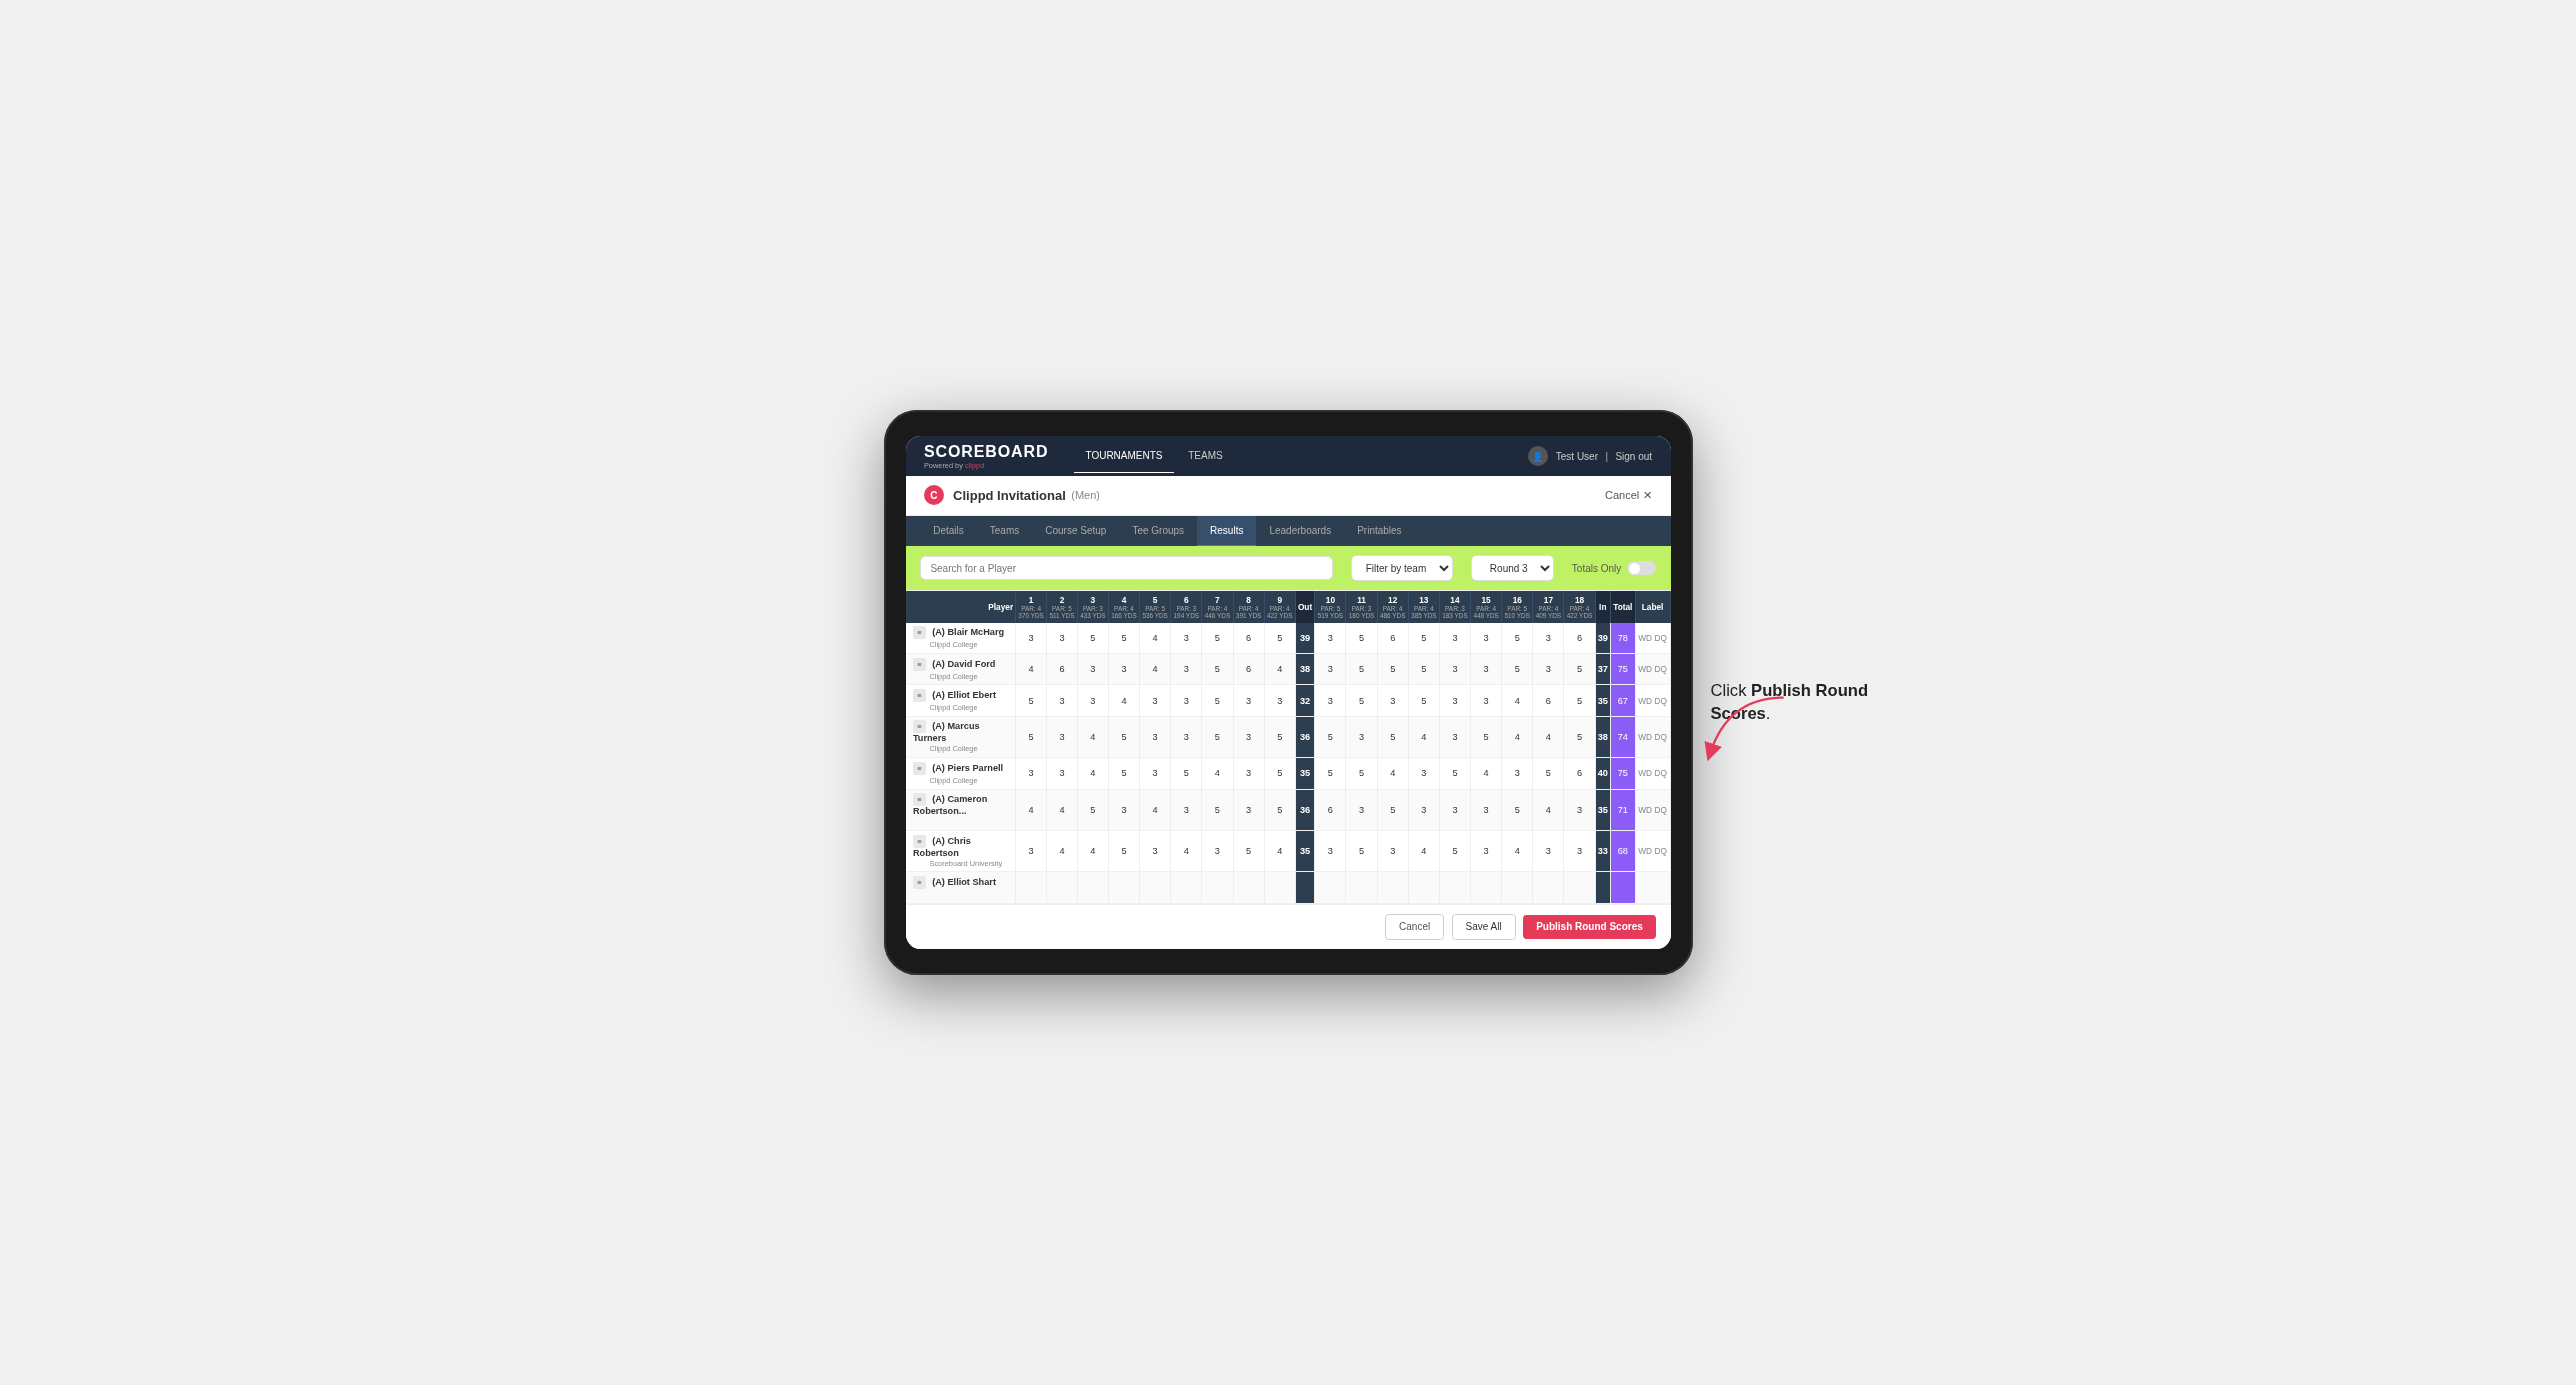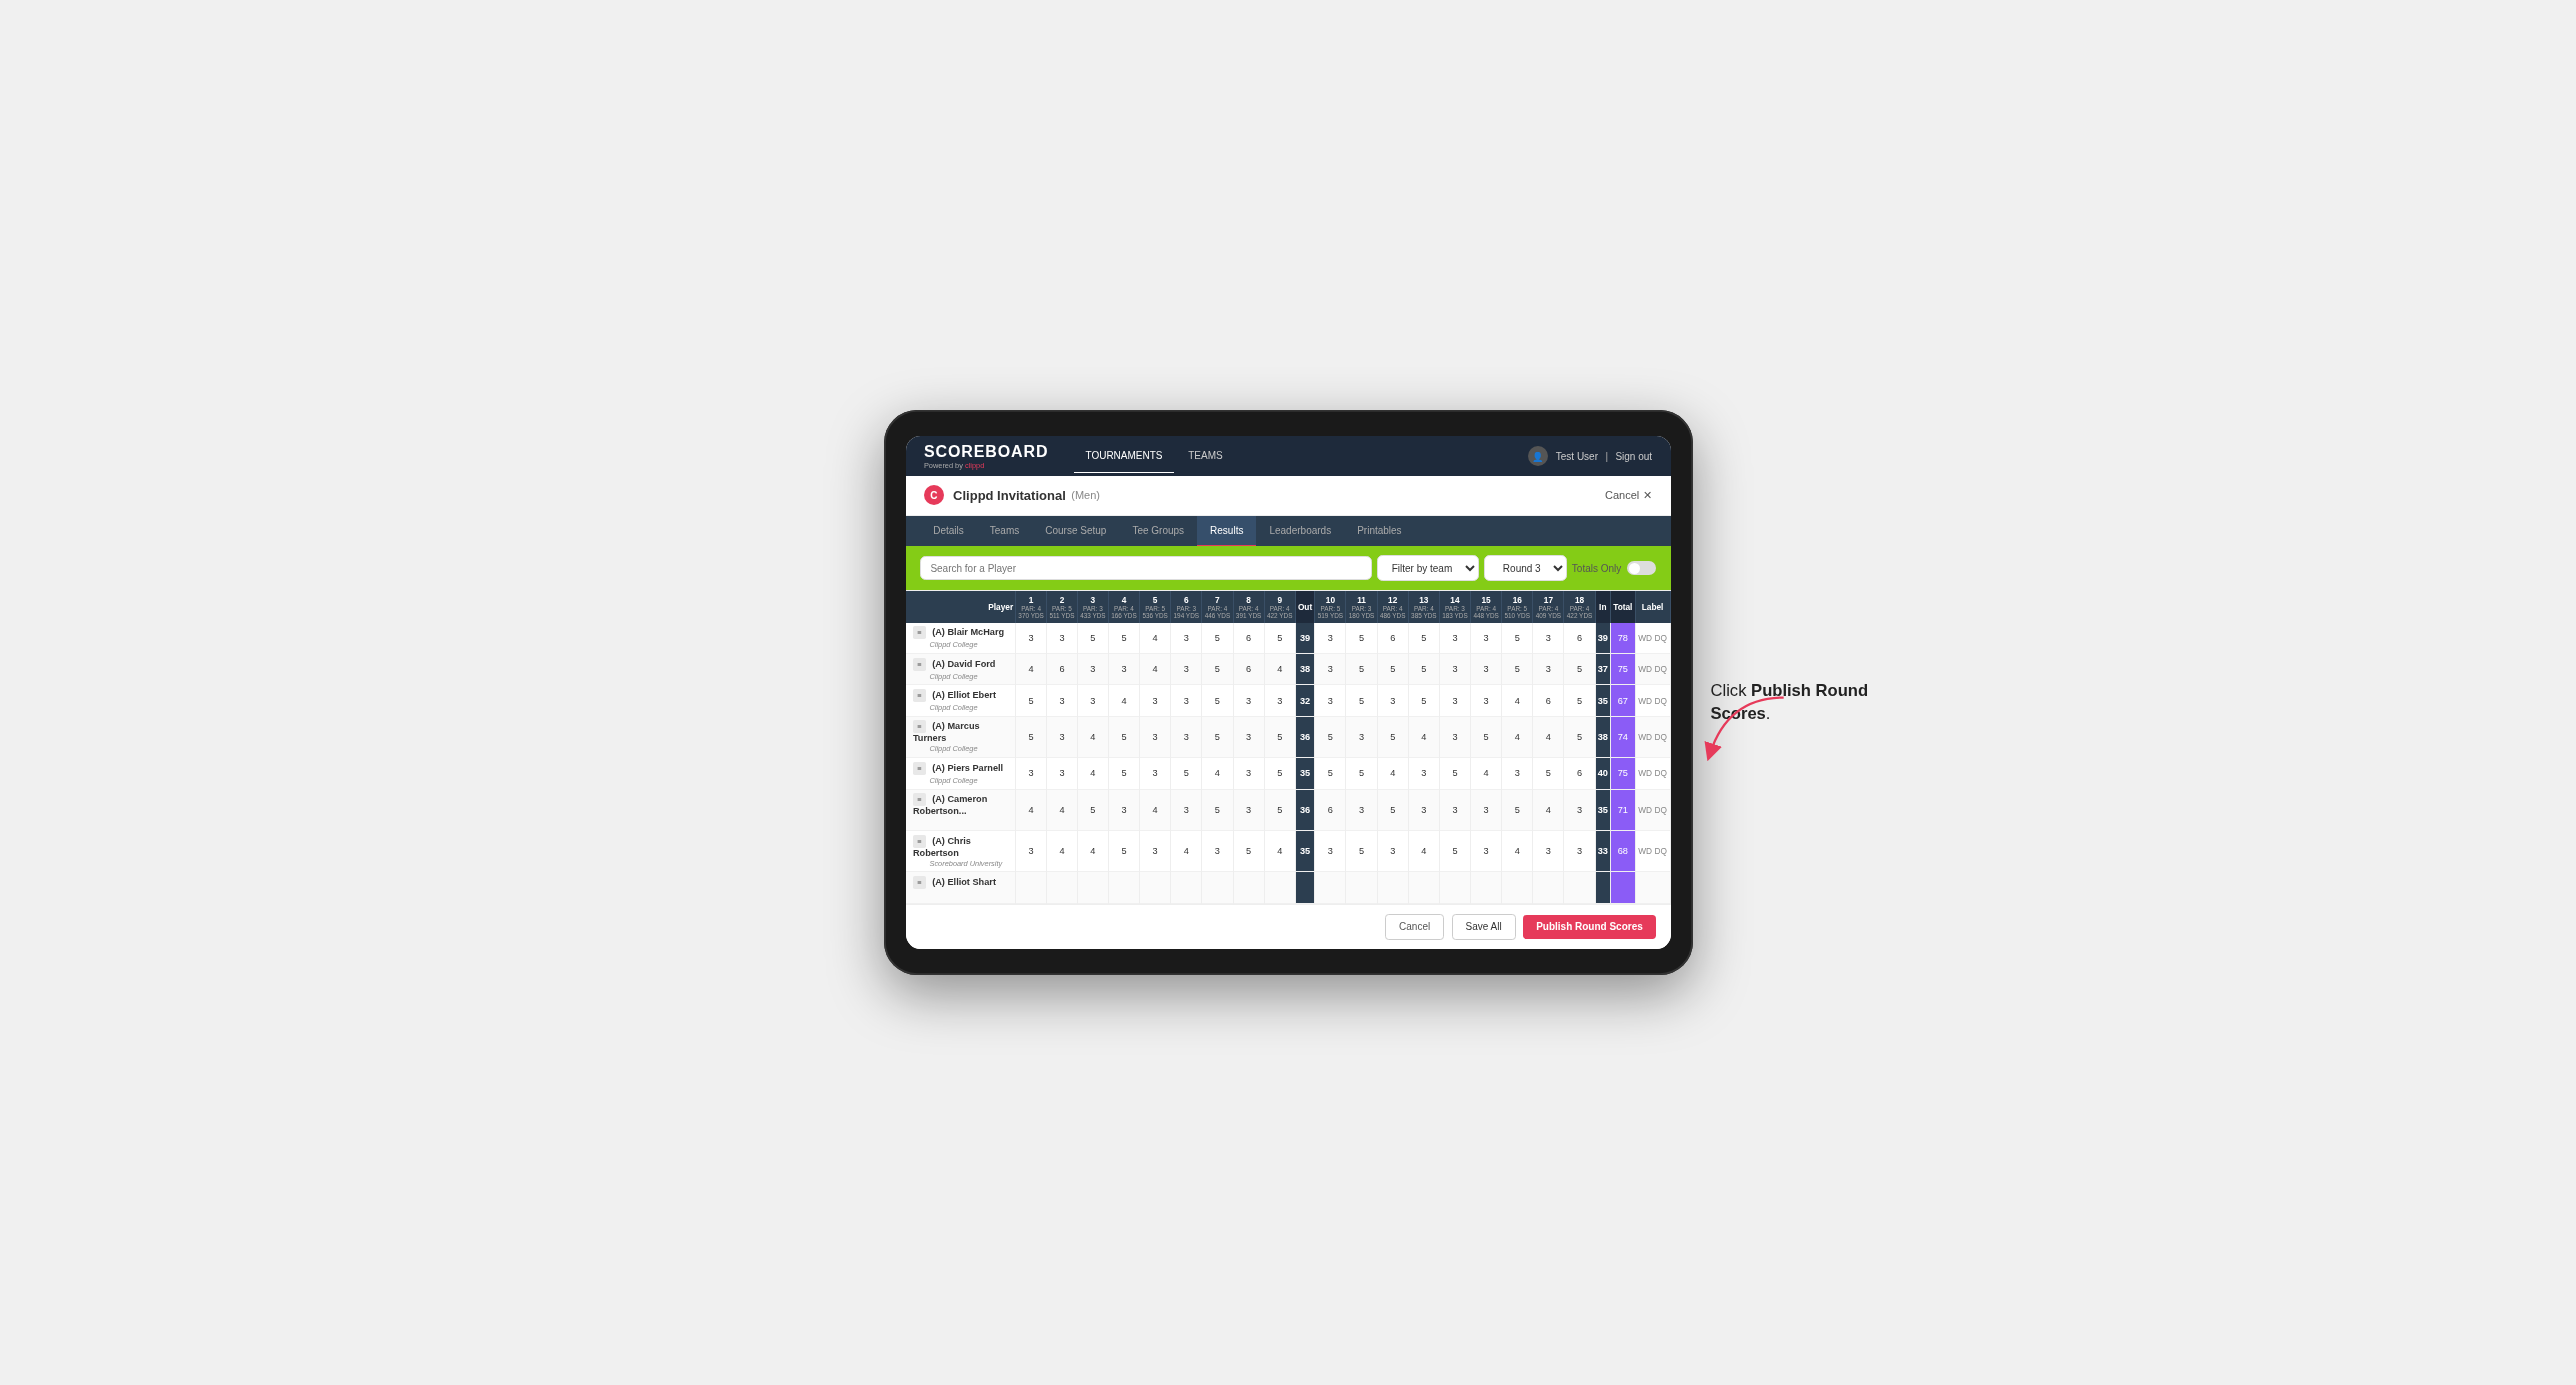--- a/index.html
+++ b/index.html
@@ -172,22 +172,22 @@
       color: white;
       background: #364f6b;
       border-bottom: 1.8px solid #e63a5a;
     }
 
     
     .controls-row {
       display: flex;
       align-items: center;
       padding: 9.2px 14.7px;
-      gap: 5px;
-      background: #84cc16;
+      gap: 18px;
+      background: #bef264;
       border-bottom: 0.9px solid #eee;
     }
 
     .search-input {
       flex: 1;
       border: 0.9px solid #ddd;
       border-radius: 5.5px;
       padding: 5.5px 9.2px;
       font-size: 10px;
       color: #333;
@@ -320,21 +320,20 @@
 
     .player-name {
       font-size: 9.2px;
       font-weight: 600;
       color: #333;
     }
 
     .player-team {
       font-size: 7.4px;
       color: #888;
-      font-style: italic;
     }
 
     td.out-in {
       background: #2c3e50;
       color: white;
       font-weight: 600;
     }
 
     td.total-cell {
       background: #8b5cf6;

